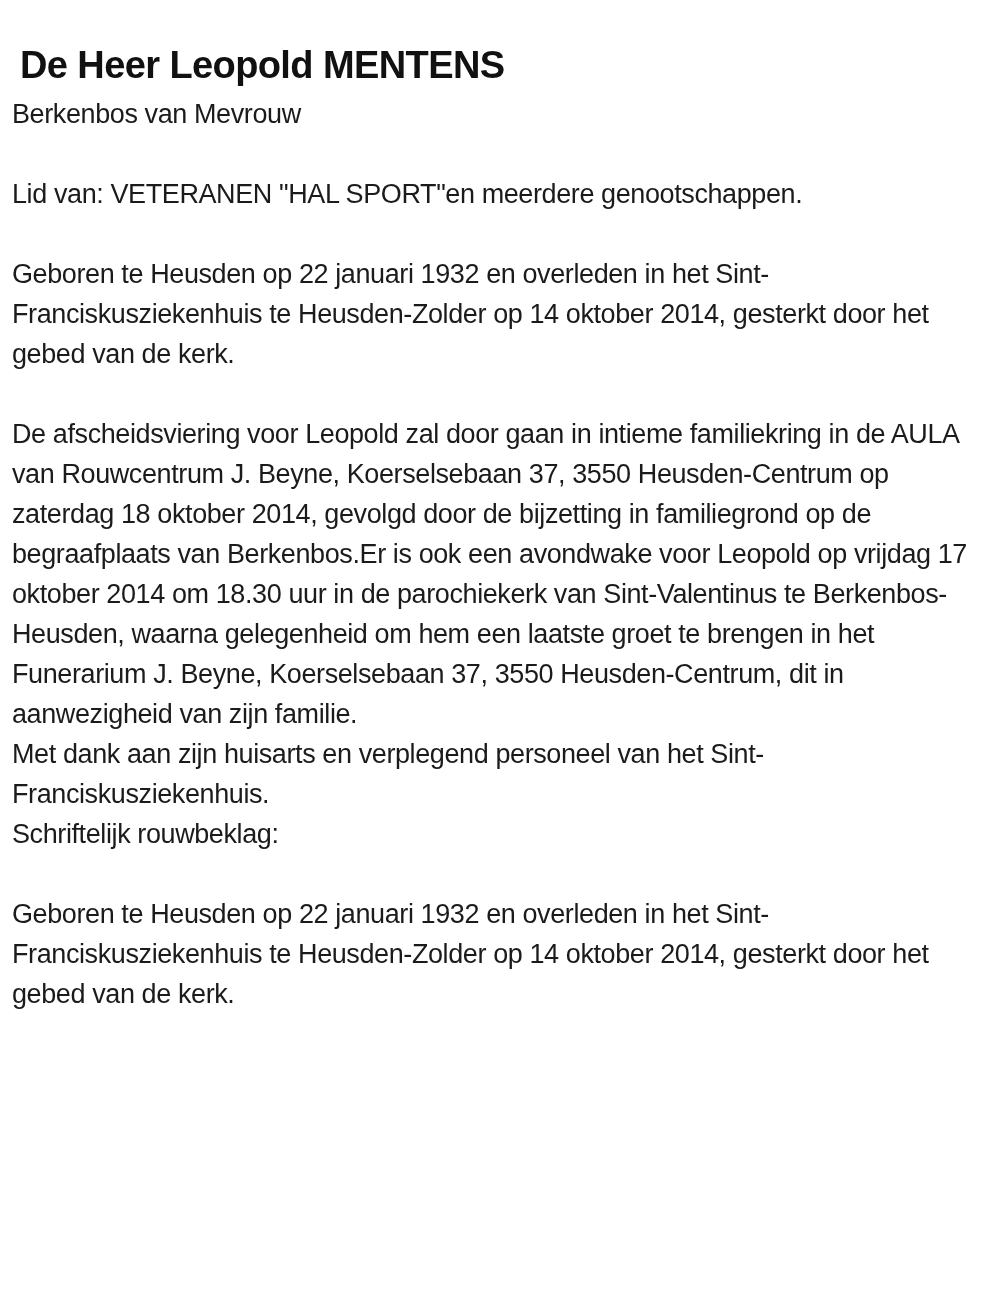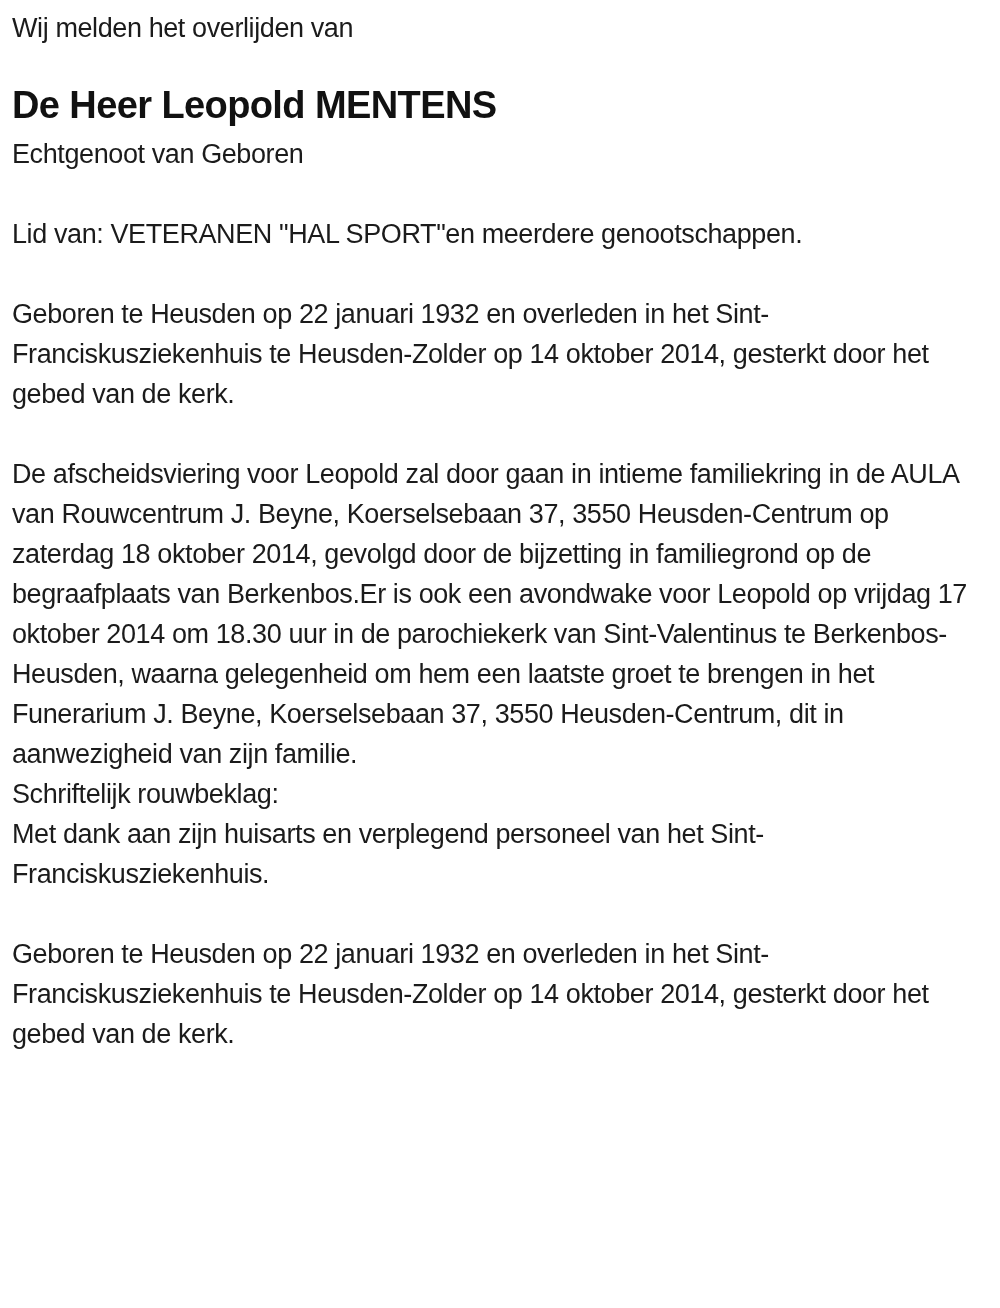--- a/index.html
+++ b/index.html
@@ -16,53 +16,52 @@
     font-size: 27px;
     line-height: 40px;
     letter-spacing: -0.4px;
     color: #1b1b1b;
   }
   main { display: block; }
   p {
     margin: 0;
   }
   h1 {
-    margin: 34px 0 0 0;
+    margin: 34px 0 0 8px;
     font-size: 38px;
     line-height: 46px;
     font-weight: 700;
     letter-spacing: -0.6px;
     color: #111111;
   }
   .subtitle {
     margin-top: 6px;
   }
   .gap {
     margin-top: 40px;
   }
 </style>
 </head>
 <body>
 
 <main>
 
-  <p>Wij melden het overlijden van</p>
 
   <h1>De Heer Leopold MENTENS</h1>
 
-  <p class="subtitle">Echtgenoot van Geboren</p>
+  <p class="subtitle">Berkenbos van Mevrouw</p>
 
 
   <p class="gap">Lid van: VETERANEN "HAL SPORT"en meerdere genootschappen.</p>
 
   <p class="gap">Geboren te Heusden op 22 januari 1932 en overleden in het Sint-Franciskusziekenhuis te Heusden-Zolder op 14 oktober 2014, gesterkt door het gebed van de kerk.</p>
 
   <div class="gap">
     <p>De afscheidsviering voor Leopold zal door gaan in intieme familiekring in de AULA van Rouwcentrum J. Beyne, Koerselsebaan 37, 3550 Heusden-Centrum op zaterdag 18 oktober 2014, gevolgd door de bijzetting in familiegrond op de begraafplaats van Berkenbos.Er is ook een avondwake voor Leopold op vrijdag 17 oktober 2014 om 18.30 uur in de parochiekerk van Sint-Valentinus te Berkenbos-Heusden, waarna gelegenheid om hem een laatste groet te brengen in het Funerarium J. Beyne, Koerselsebaan 37, 3550 Heusden-Centrum, dit in aanwezigheid van zijn familie.</p>
+    <p>Met dank aan zijn huisarts en verplegend personeel van het Sint-Franciskusziekenhuis.</p>
     <p>Schriftelijk rouwbeklag:</p>
-    <p>Met dank aan zijn huisarts en verplegend personeel van het Sint-Franciskusziekenhuis.</p>
   </div>
 
 
 
   <p class="gap">Geboren te Heusden op 22 januari 1932 en overleden in het Sint-Franciskusziekenhuis te Heusden-Zolder op 14 oktober 2014, gesterkt door het gebed van de kerk.</p>
 
 </main>
 
 </body></html>

